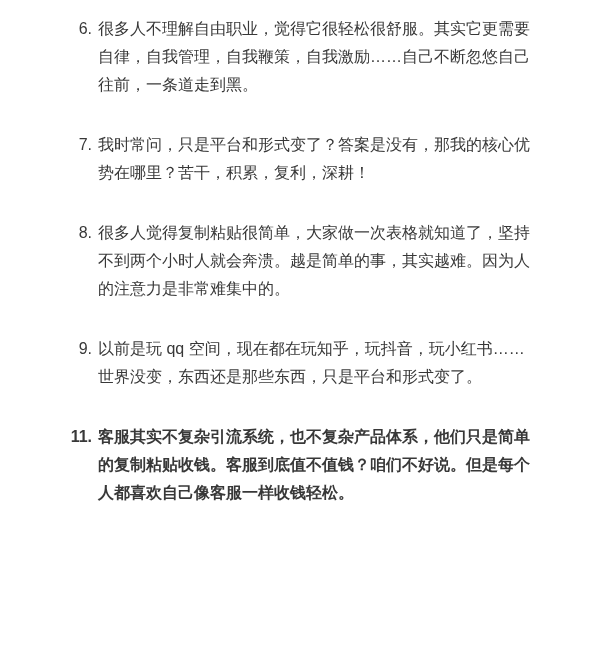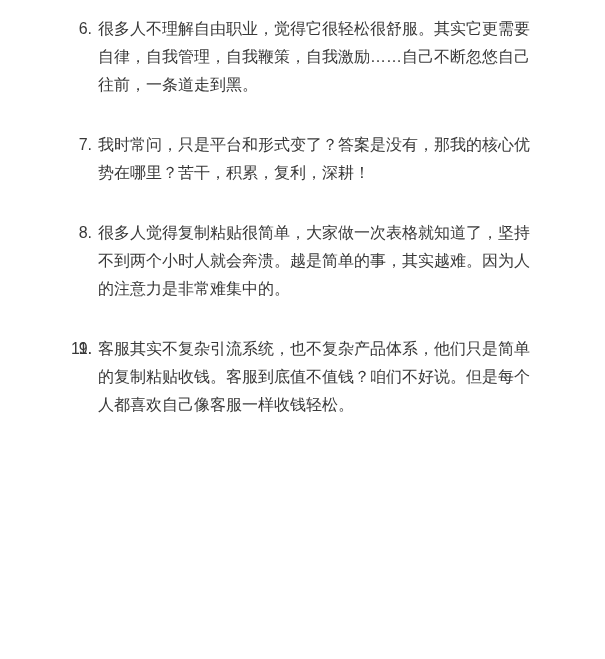--- a/index.html
+++ b/index.html
@@ -24,20 +24,21 @@
     position: relative;
     margin: 0 0 32px 0;
     font-size: 16px;
     line-height: 28px;
     color: #383838;
     text-align: left;
     word-break: normal;
   }
   .item:last-child {
     margin-bottom: 0;
+    font-weight: bold;
   }
   .num {
     position: absolute;
     right: calc(100% + 6px);
     top: 0;
     white-space: nowrap;
     font-size: 16px;
     line-height: 28px;
     color: #383838;
   }
@@ -58,20 +59,21 @@
       <span class="txt">我时常问，只是平台和形式变了？答案是没有，那我的核心优势在哪里？苦干，积累，复利，深耕！</span>
     </div>
 
     <div class="item">
       <span class="num">8.</span>
       <span class="txt">很多人觉得复制粘贴很简单，大家做一次表格就知道了，坚持不到两个小时人就会奔溃。越是简单的事，其实越难。因为人的注意力是非常难集中的。</span>
     </div>
 
     <div class="item">
       <span class="num">9.</span>
+      <span class="txt">以前是玩 qq 空间，现在都在玩知乎，玩抖音，玩小红书……世界没变，东西还是那些东西，只是平台和形式变了。</span>
     </div>
 
 
     <div class="item">
       <span class="num">11.</span>
       <span class="txt">客服其实不复杂引流系统，也不复杂产品体系，他们只是简单的复制粘贴收钱。客服到底值不值钱？咱们不好说。但是每个人都喜欢自己像客服一样收钱轻松。</span>
     </div>
 
   </div>
 </div>

